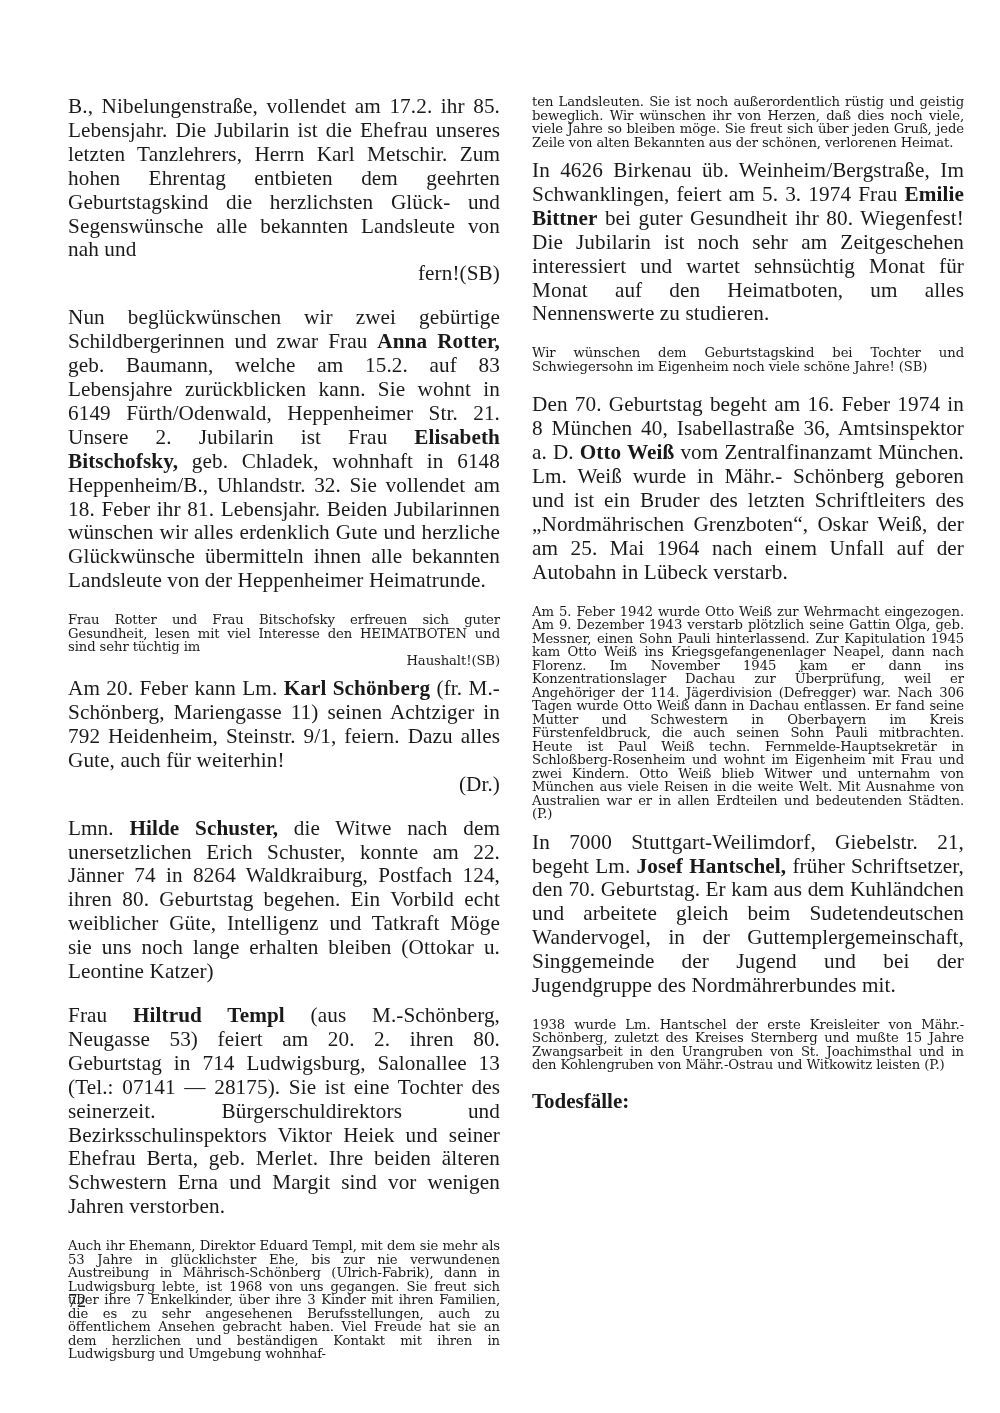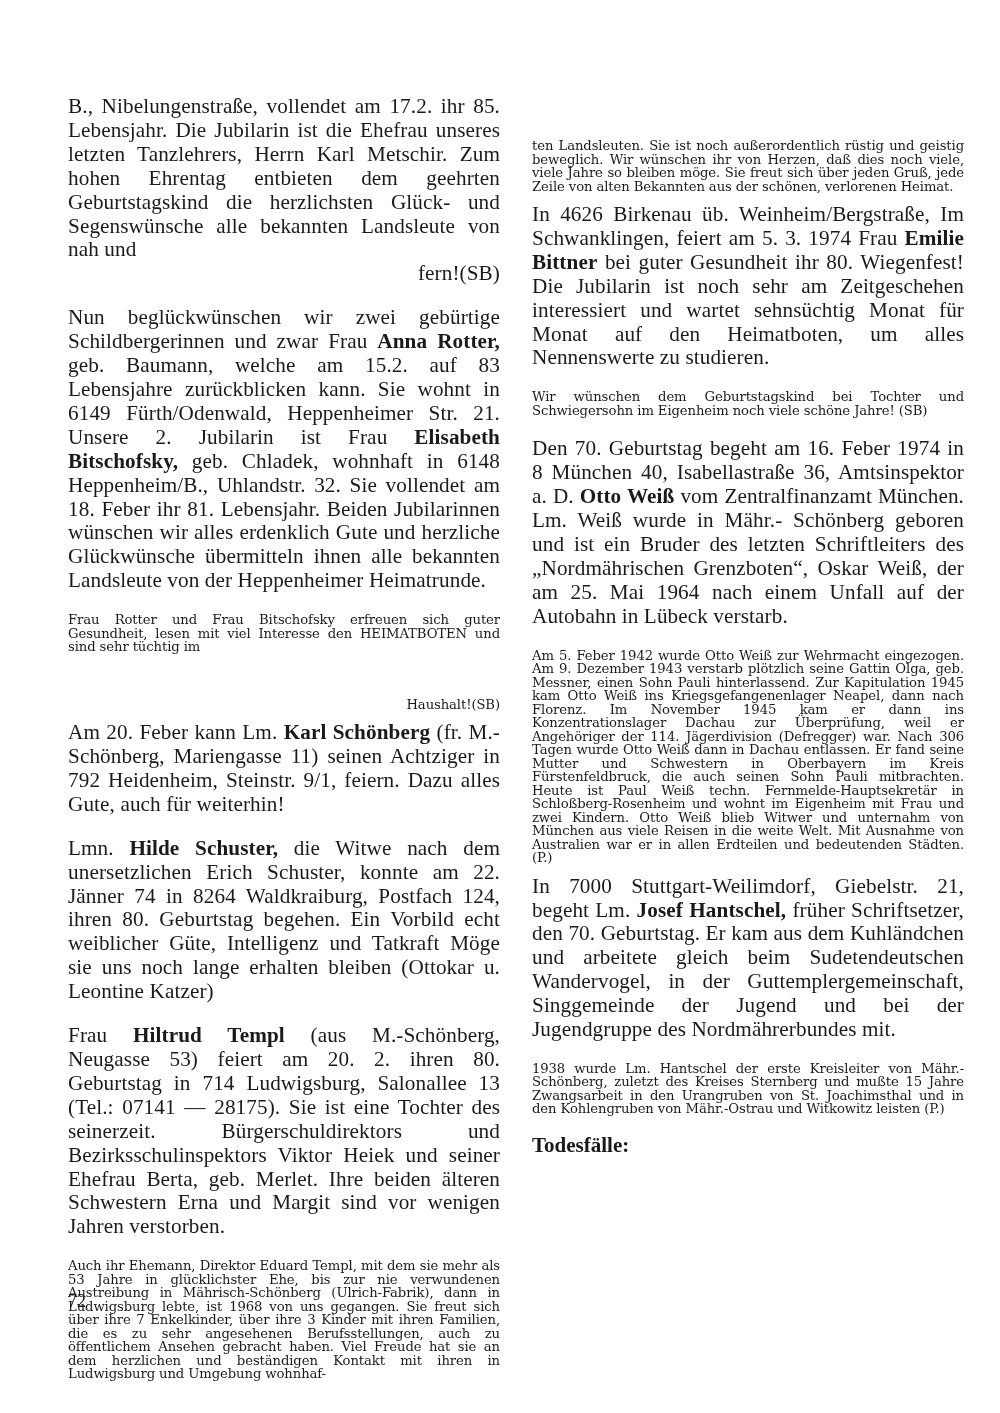--- a/index.html
+++ b/index.html
@@ -7,21 +7,21 @@
       width: 1000px; height: 1413px; position: relative; overflow: hidden;
       font-family: "DejaVu Serif", "Liberation Serif", serif;
       color: #1a1a1a;
     }
     .page { position: absolute; left: 16px; top: 0; width: 1000px; height: 1413px; }
     .col { position: absolute; top: 95px; }
     .col-left { left: 52px; width: 432px; }
     .col-right { left: 516px; width: 432px; }
     p { margin: 0; text-align: justify; hyphens: manual; }
     .lg { font-family: "Liberation Serif", serif; font-size: 21.2px; line-height: 23.9px; letter-spacing: 0.1px; }
-    .sm { font-family: "DejaVu Serif", serif; font-size: 13.2px; line-height: 13.5px; letter-spacing: -0.1px; margin-top: 44px; }
+    .sm { font-family: "DejaVu Serif", serif; font-size: 13.2px; line-height: 13.5px; letter-spacing: -0.1px; }
     .gap-s { margin-top: 20px; }
     .gap-m { margin-top: 10px; }
     b { font-weight: bold; }
     .sig-line { display: flex; justify-content: flex-end; }
     .heading { font-family: "Liberation Serif", serif; font-weight: bold; font-size: 21px; line-height: 26px; margin-top: 16px; }
     .page-number { position: absolute; left: 52px; top: 1291px; font-family: "Liberation Serif", serif; font-size: 18px; }
   </style>
 </head>
 <body>
 
@@ -36,20 +36,24 @@
 
     <p class="lg gap-s"><span>Nun beglückwünschen wir zwei gebürtige Schildbergerinnen und zwar Frau </span><b>Anna Rotter,</b><span> geb. Baumann, welche am 15.2. auf 83 Lebensjahre zurückblicken kann. Sie wohnt in 6149 Fürth/Odenwald, Heppenheimer Str. 21. Unsere 2. Jubilarin ist Frau </span><b>Elisabeth Bitschofsky,</b><span> geb. Chladek, wohnhaft in 6148 Heppenheim/B., Uhlandstr. 32. Sie vollendet am 18. Feber ihr 81. Lebensjahr. Beiden Jubilarinnen wünschen wir alles erdenklich Gute und herzliche Glückwünsche übermitteln ihnen alle bekannten Landsleute von der Heppenheimer Heimatrunde.</span></p>
 
     <p class="sm gap-s"><span>Frau Rotter und Frau Bitschofsky erfreuen sich guter Gesundheit, lesen mit viel Interesse den HEIMATBOTEN und sind sehr tüchtig im</span></p>
     <div class="sm sig-line">
       <span>Haushalt!</span>
       <span>(SB)</span>
     </div>
 
     <p class="lg gap-m"><span>Am 20. Feber kann Lm. </span><b>Karl Schönberg</b><span> (fr. M.-Schönberg, Mariengasse 11) seinen Achtziger in 792 Heidenheim, Steinstr. 9/1, feiern. Dazu alles Gute, auch für weiterhin!</span></p>
+    <div class="lg sig-line">
+      <span></span>
+      <span>(Dr.)</span>
+    </div>
 
     <p class="lg gap-s"><span>Lmn. </span><b>Hilde Schuster,</b><span> die Witwe nach dem unersetzlichen Erich Schuster, konnte am 22. Jänner 74 in 8264 Waldkraiburg, Postfach 124, ihren 80. Geburtstag begehen. Ein Vorbild echt weiblicher Güte, Intelligenz und Tatkraft Möge sie uns noch lange erhalten bleiben (Ottokar u. Leontine Katzer)</span></p>
 
     <p class="lg gap-s"><span>Frau </span><b>Hiltrud Templ</b><span> (aus M.-Schönberg, Neugasse 53) feiert am 20. 2. ihren 80. Geburtstag in 714 Ludwigsburg, Salonallee 13 (Tel.: 07141 — 28175). Sie ist eine Tochter des seinerzeit. Bürgerschuldirektors und Bezirksschulinspektors Viktor Heiek und seiner Ehefrau Berta, geb. Merlet. Ihre beiden älteren Schwestern Erna und Margit sind vor wenigen Jahren verstorben.</span></p>
 
     <p class="sm gap-s"><span>Auch ihr Ehemann, Direktor Eduard Templ, mit dem sie mehr als 53 Jahre in glücklichster Ehe, bis zur nie verwundenen Austreibung in Mährisch-Schönberg (Ulrich-Fabrik), dann in Ludwigsburg lebte, ist 1968 von uns gegangen. Sie freut sich über ihre 7 Enkelkinder, über ihre 3 Kinder mit ihren Familien, die es zu sehr angesehenen Berufsstellungen, auch zu öffentlichem Ansehen gebracht haben. Viel Freude hat sie an dem herzlichen und beständigen Kontakt mit ihren in Ludwigsburg und Umgebung wohnhaf-</span></p>
   </div>
 
   <div class="col col-right">
     <p class="sm"><span>ten Landsleuten. Sie ist noch außerordentlich rüstig und geistig beweglich. Wir wünschen ihr von Herzen, daß dies noch viele, viele Jahre so bleiben möge. Sie freut sich über jeden Gruß, jede Zeile von alten Bekannten aus der schönen, verlorenen Heimat.</span></p>

